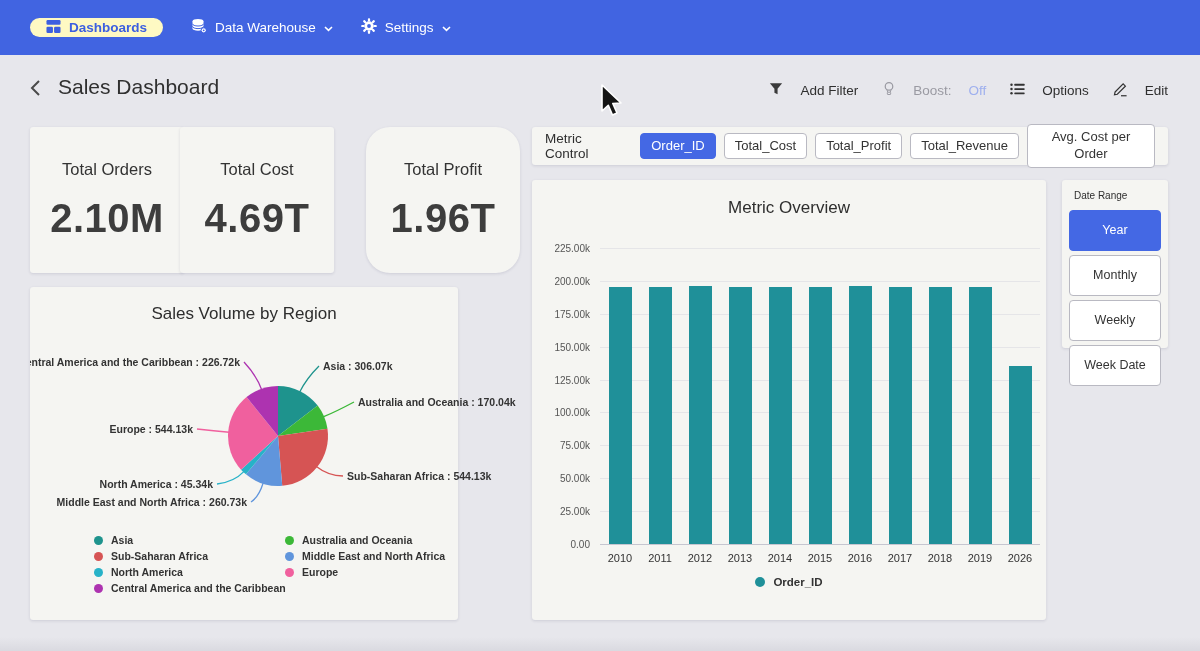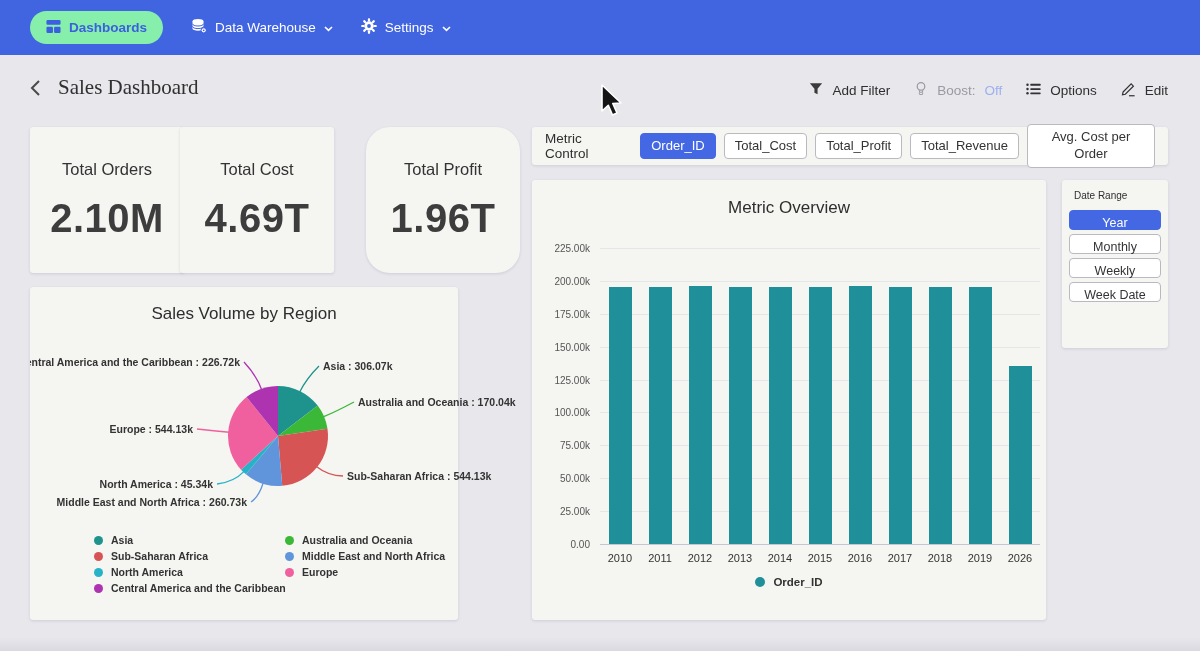--- a/index.html
+++ b/index.html
@@ -18,36 +18,36 @@
   
   .navbar{
     position:absolute; top:0; left:0; width:1200px; height:55px;
     background:#4164e1; display:flex; align-items:center;
     justify-content:space-between; padding:0 30px; z-index:5;
   }
   .brand{ display:flex; align-items:center; gap:13px; }
   .brand-text{ color:#fff; font-size:11px; font-weight:bold; letter-spacing:3.5px; line-height:1.55; }
   .nav-right{ display:flex; align-items:center; gap:28px; }
   .nav-pill{
-    display:flex; align-items:center; gap:8px; background:#86efac;
+    display:flex; align-items:center; gap:8px; background:#fef9c3;
     color:#3c5fe0; font-size:13.5px; font-weight:600;
-    border:none; border-radius:17px; height:33px; padding:0 16px; cursor:pointer;
+    border:none; border-radius:17px; height:19px; padding:0 16px; cursor:pointer;
     font-family:inherit;
   }
   .nav-item{
     display:flex; align-items:center; gap:8px; background:none; border:none;
     color:#fff; font-size:13.5px; cursor:pointer; font-family:inherit;
   }
 
   
   .page-header{ position:absolute; top:55px; left:0; width:1200px; height:62px; }
   .back-btn{ position:absolute; left:28px; top:22px; background:none; border:none; cursor:pointer; padding:2px; }
-  .page-title{ position:absolute; left:58px; top:20px; font-size:21px; color:#303030;font-family:Liberation Serif, serif; }
+  .page-title{ position:absolute; left:58px; top:20px; font-size:21px; color:#303030; }
   .header-actions{ position:absolute; right:32px; top:26px; display:flex; align-items:center; gap:24px; }
-  .action{ display:flex; align-items:center; gap:9px; background:none; border:none;
+  .action{ display:flex; align-items:center; gap:17px; background:none; border:none;
     font-size:13.5px; color:#2f2f2f; cursor:pointer; font-family:inherit; font-weight:500; }
   .action .muted{ color:#9a9aa2; }
   .boost-off{ color:#9fb0ee; }
 
   
   .panel{ position:absolute; background:#f5f5f2; border-radius:3px;
     box-shadow:0 1px 3px rgba(50,50,90,0.14); }
   .panel-title{ text-align:center; font-size:17px; color:#2e2e2e; font-weight:400; }
 
   
@@ -75,21 +75,21 @@
   .bar{ position:absolute; width:23px; background:#1f9099; cursor:pointer; }
   .x-label{ position:absolute; width:40px; text-align:center; font-size:11px; color:#333; }
   .chart-legend{ position:absolute; left:0; width:514px; top:396px;
     display:flex; justify-content:center; align-items:center; gap:8px; }
   .legend-dot{ width:10px; height:10px; border-radius:50%; }
   .chart-legend span{ font-size:11.5px; font-weight:bold; color:#333; }
 
   
   .date-panel{ left:1062px; top:180px; width:106px; height:168px; padding:10px 7px 0 7px; }
   .date-label{ font-size:10px; color:#2e2e2e; margin-left:5px; margin-bottom:9px; }
-  .date-btn{ display:block; width:92px; height:20px; margin-bottom:4px; font-size:12.5px; }
+  .date-btn{ display:block; width:92px; height:41px; margin-bottom:4px; font-size:12.5px; }
 
   
   .pie-panel{ left:30px; top:287px; width:428px; height:333px; }
   .pie-panel .panel-title{ margin-top:17px; }
   .pie-svg{ position:absolute; left:0; top:0; width:490px; height:333px; }
   .pie-legend-col{ position:absolute; top:245px; }
   .pie-legend-col.col1{ left:64px; }
   .pie-legend-col.col2{ left:255px; }
   .pie-legend-item{ display:flex; align-items:center; gap:8px; height:16px; cursor:pointer; }
   .pie-legend-item .legend-dot{ width:9px; height:9px; }

